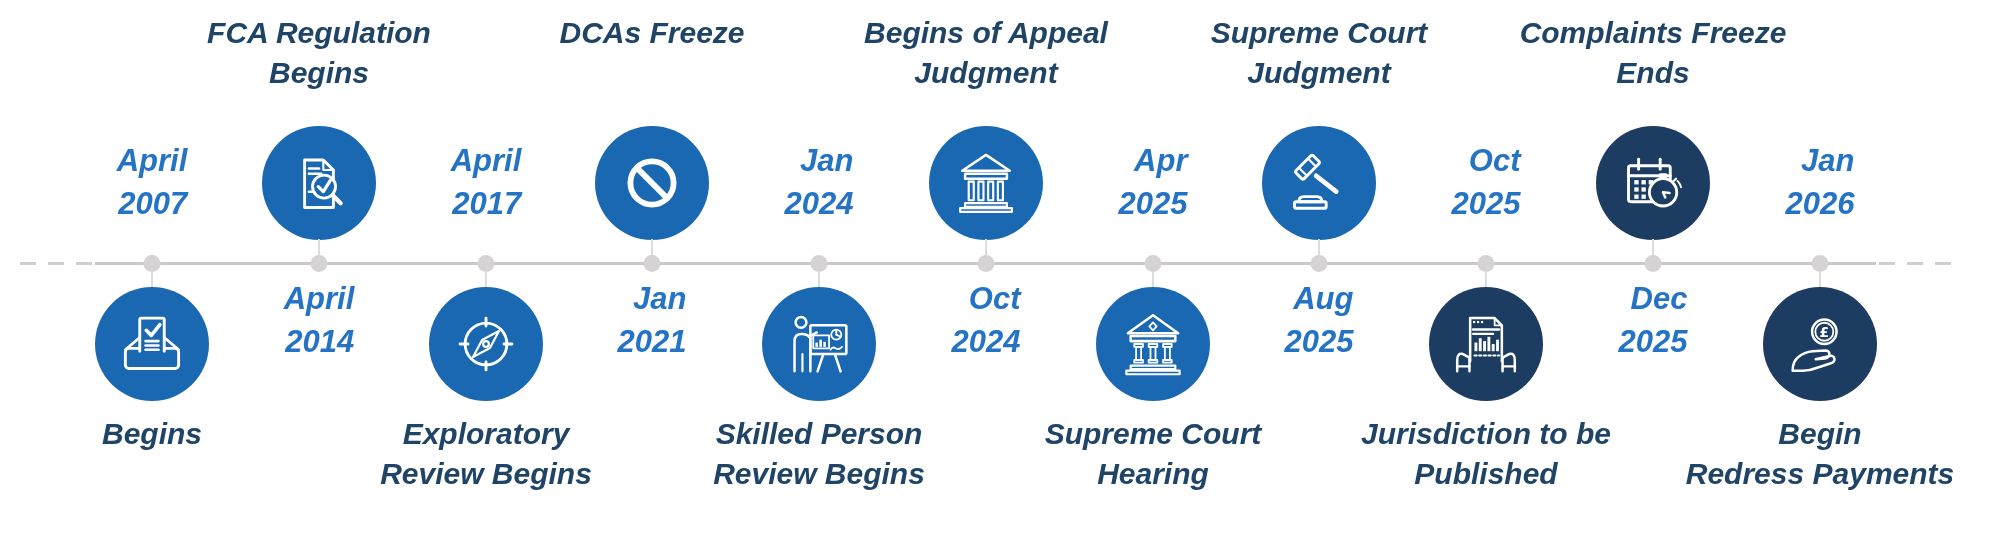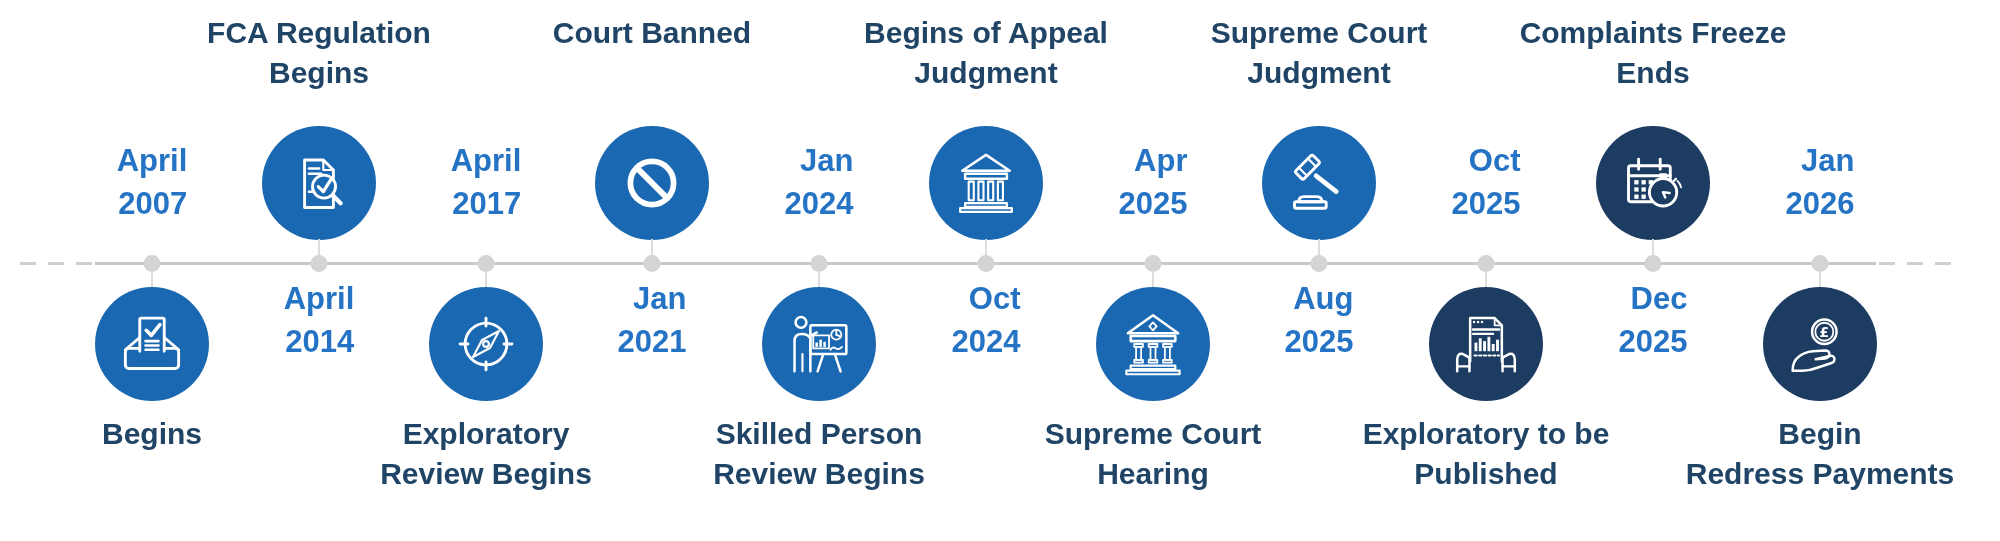--- a/index.html
+++ b/index.html
@@ -30,21 +30,21 @@
   .date { text-align:right; font-weight:bold; font-size:31px; line-height:43px;
     color:#2573C4; white-space:nowrap; }
   .date.above { top:139px; }
   .date.below { top:277px; }
 
   .title { text-align:center; font-weight:bold; font-size:30px; line-height:40px;
     color:#1F4466; white-space:nowrap; }
   .title.top { top:13px; }
   .title.bottom { top:414px; }
 
-  .date span, .title span { display:block; }
+  .date span, .title span { display:block;font-style:italic; }
 
   .circle svg { width:72px; height:72px; stroke:#ffffff; fill:none;
     stroke-linecap:round; stroke-linejoin:round; }
 </style>
 </head>
 <body>
 
 <div class="canvas">
 
   <div class="dash left"></div>
@@ -119,21 +119,21 @@
       </svg>
     </div>
     <div class="title bottom">
       <span>Exploratory</span>
       <span>Review Begins</span>
     </div>
   </div>
 
   <div class="event" style="left:652px">
     <div class="title top">
-      <span>Court Banned</span>
+      <span>DCAs Freeze</span>
     </div>
     <div class="circle above blue">
       <svg viewBox="0 0 100 100">
         <circle cx="50" cy="50" r="30" stroke-width="8"></circle>
         <line x1="29" y1="29" x2="71" y2="71" stroke-width="8"></line>
       </svg>
     </div>
     <div class="connector above"></div>
     <div class="dot"></div>
     <div class="date below">
@@ -278,21 +278,21 @@
         <rect x="58" y="50" width="4" height="10" fill="#FFFFFF" stroke="none"></rect>
         <rect x="64" y="44" width="4" height="16" fill="#FFFFFF" stroke="none"></rect>
         <line x1="34" y1="66" x2="68" y2="66" stroke-width="3" stroke-dasharray="3 3.5"></line>
         <path d="M10 88 V72 Q10 62 18 64 L27 69 V88" stroke-width="3.5"></path>
         <line x1="10" y1="81" x2="27" y2="81" stroke-width="3"></line>
         <path d="M90 88 V72 Q90 62 82 64 L73 69 V88" stroke-width="3.5"></path>
         <line x1="73" y1="81" x2="90" y2="81" stroke-width="3"></line>
       </svg>
     </div>
     <div class="title bottom">
-      <span>Exploratory to be</span>
+      <span>Jurisdiction to be</span>
       <span>Published</span>
     </div>
   </div>
 
   <div class="event" style="left:1653px">
     <div class="title top">
       <span>Complaints Freeze</span>
       <span>Ends</span>
     </div>
     <div class="circle above navy">

